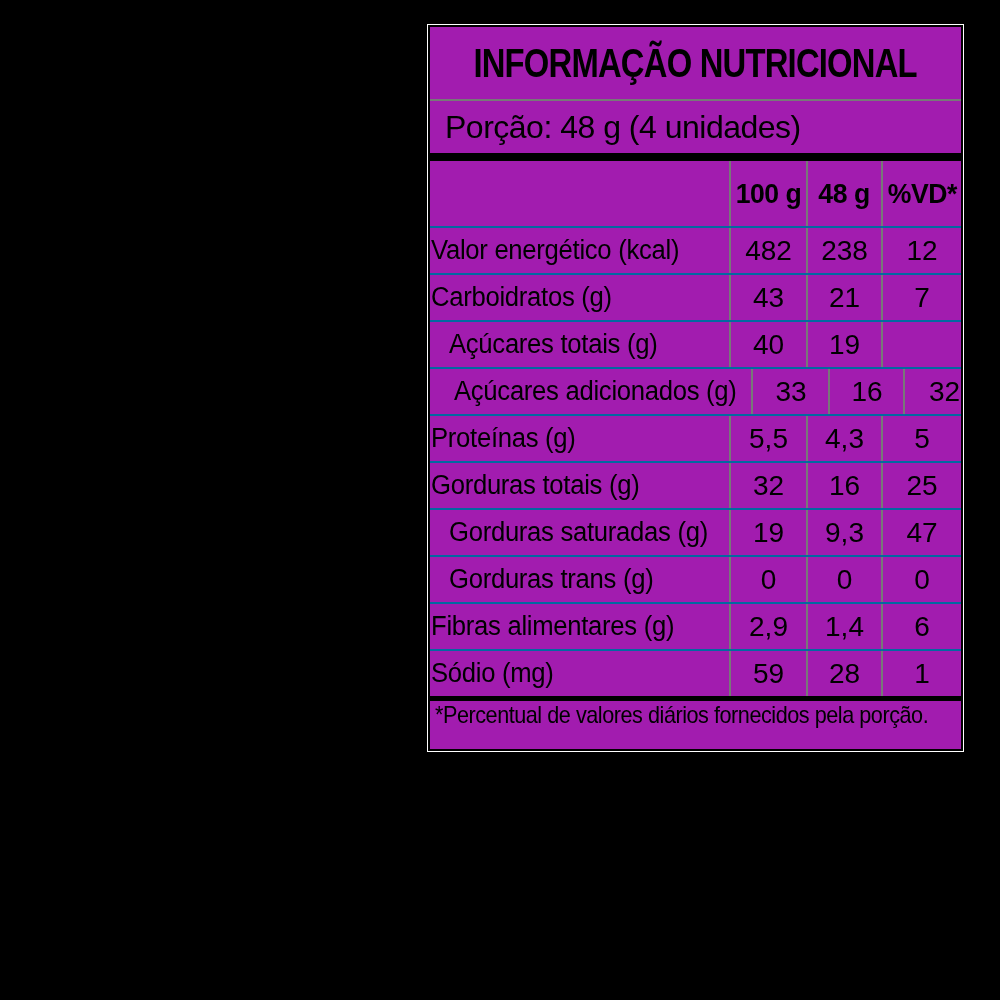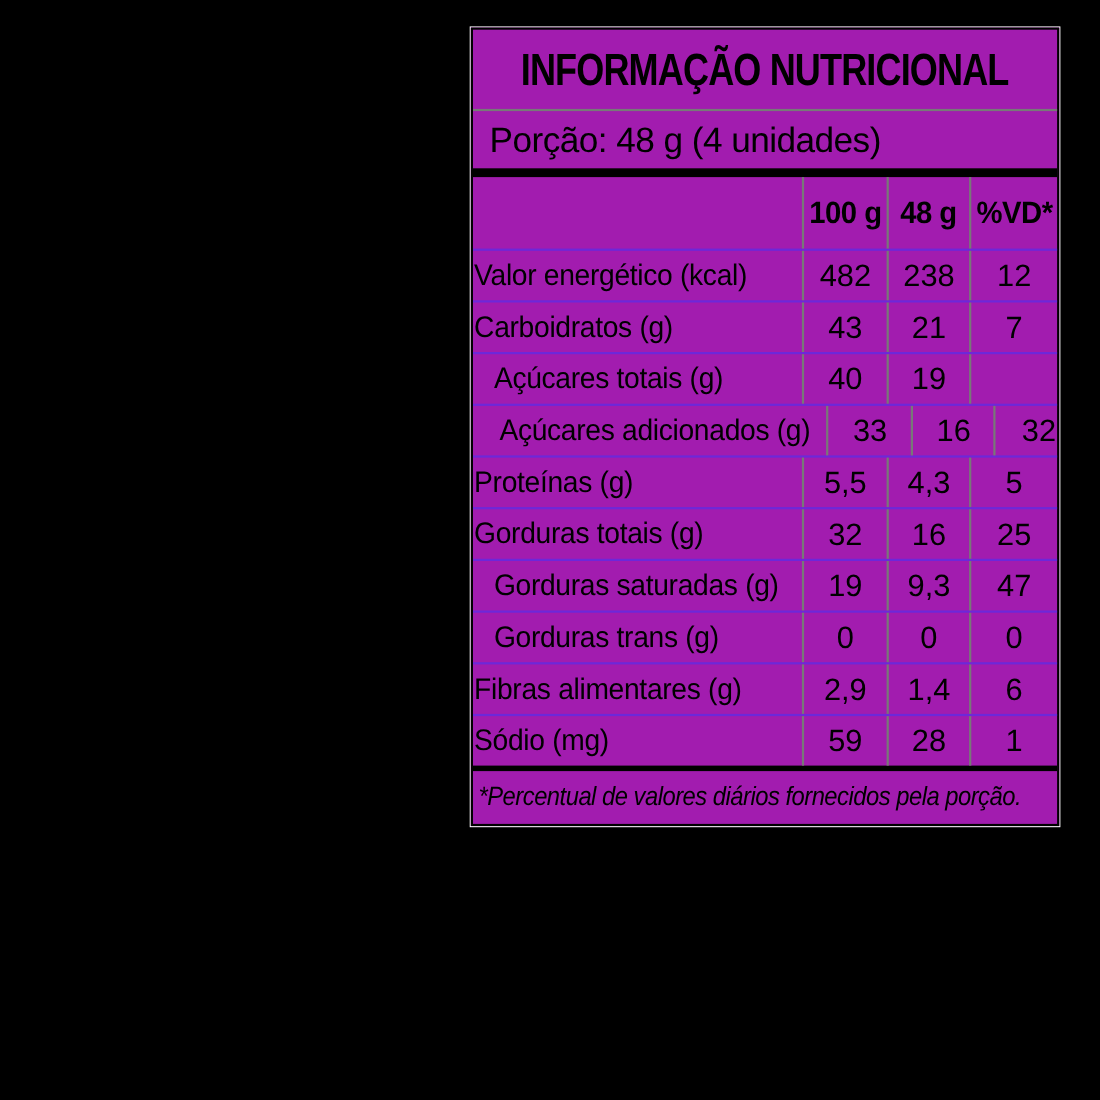--- a/index.html
+++ b/index.html
@@ -57,21 +57,21 @@
     height: 8px;
     background: #000000;
   }
   .bar-thin {
     height: 5px;
     background: #000000;
   }
   .nrow {
     display: grid;
     grid-template-columns: 1fr 77px 75px 80px;
-    border-bottom: 2px solid #6d28d9;
+    border-bottom: 2px solid #0369a1;
   }
   .nrow.header-row { height: 65px; }
   .nrow.data-row { height: 45px; }
   #table-body .nrow.data-row:last-child { border-bottom: none; }
   .cell {
     display: flex;
     align-items: center;
     overflow: visible;
     white-space: nowrap;
   }
@@ -98,23 +98,21 @@
   }
   .header-row .cell-val .hd {
     display: inline-block;
     transform: scaleX(0.95);
     transform-origin: 50% 50%;
     letter-spacing: -0.5px;
   }
   .footnote-row {
     height: 48px;
     display: flex;
-    align-items: center;
     padding-left: 5px;
-    font-style: italic;
   }
   .footnote-row .fn {
     display: inline-block;
     font-size: 24px;
     letter-spacing: -0.5px;
     white-space: nowrap;
     transform: scaleX(0.90);
     transform-origin: 0 50%;
   }
 </style>

